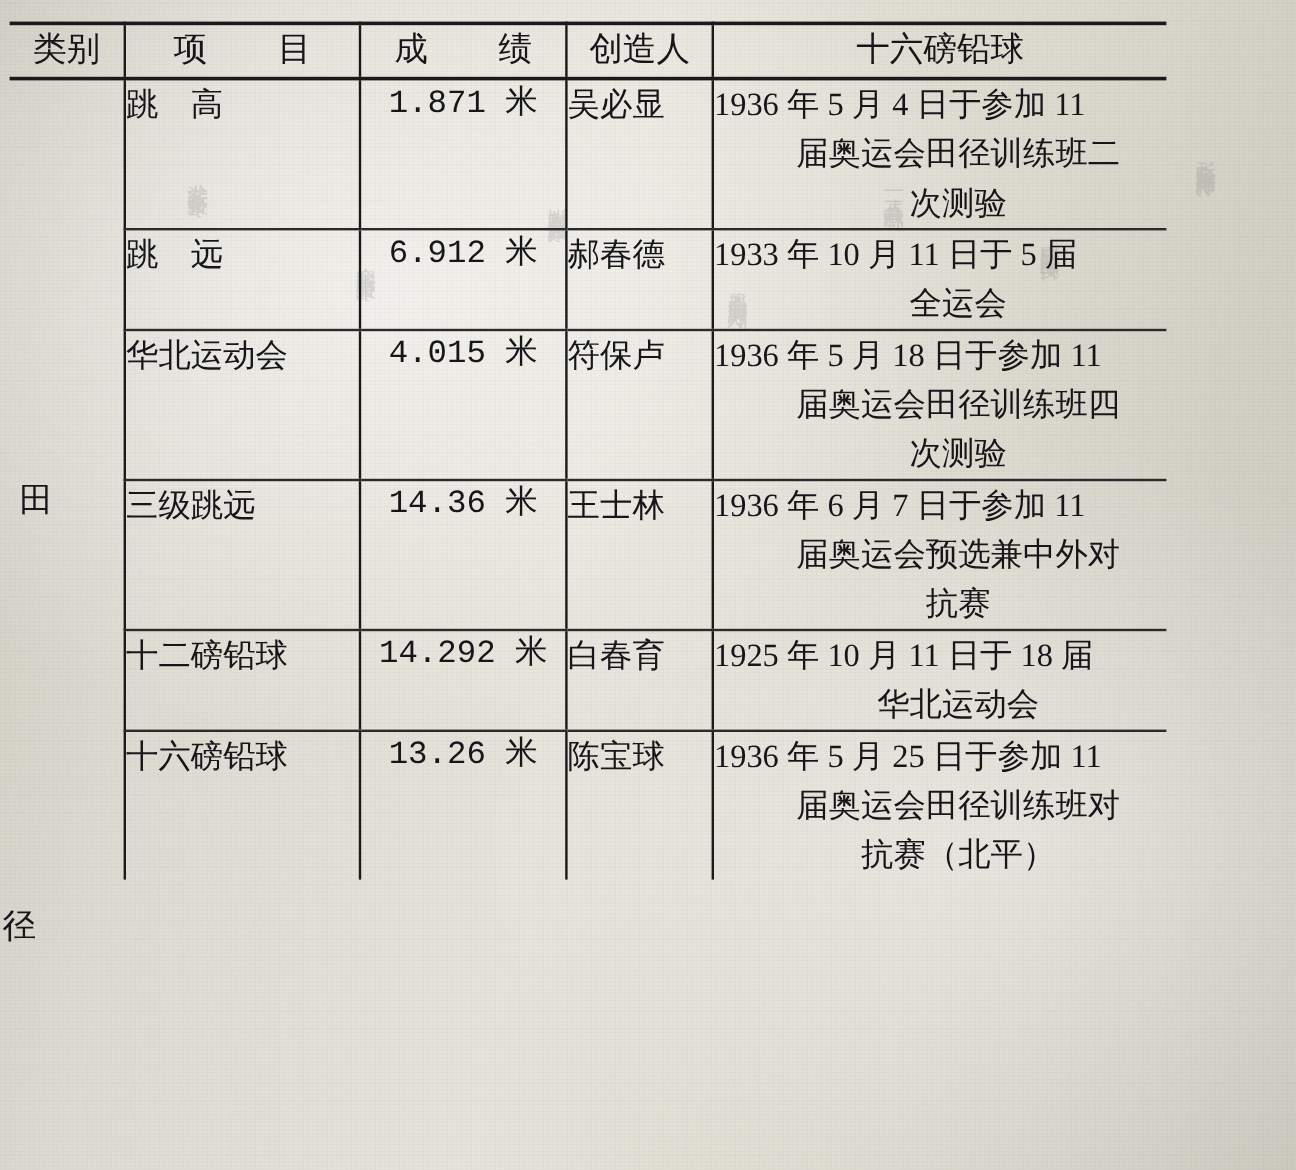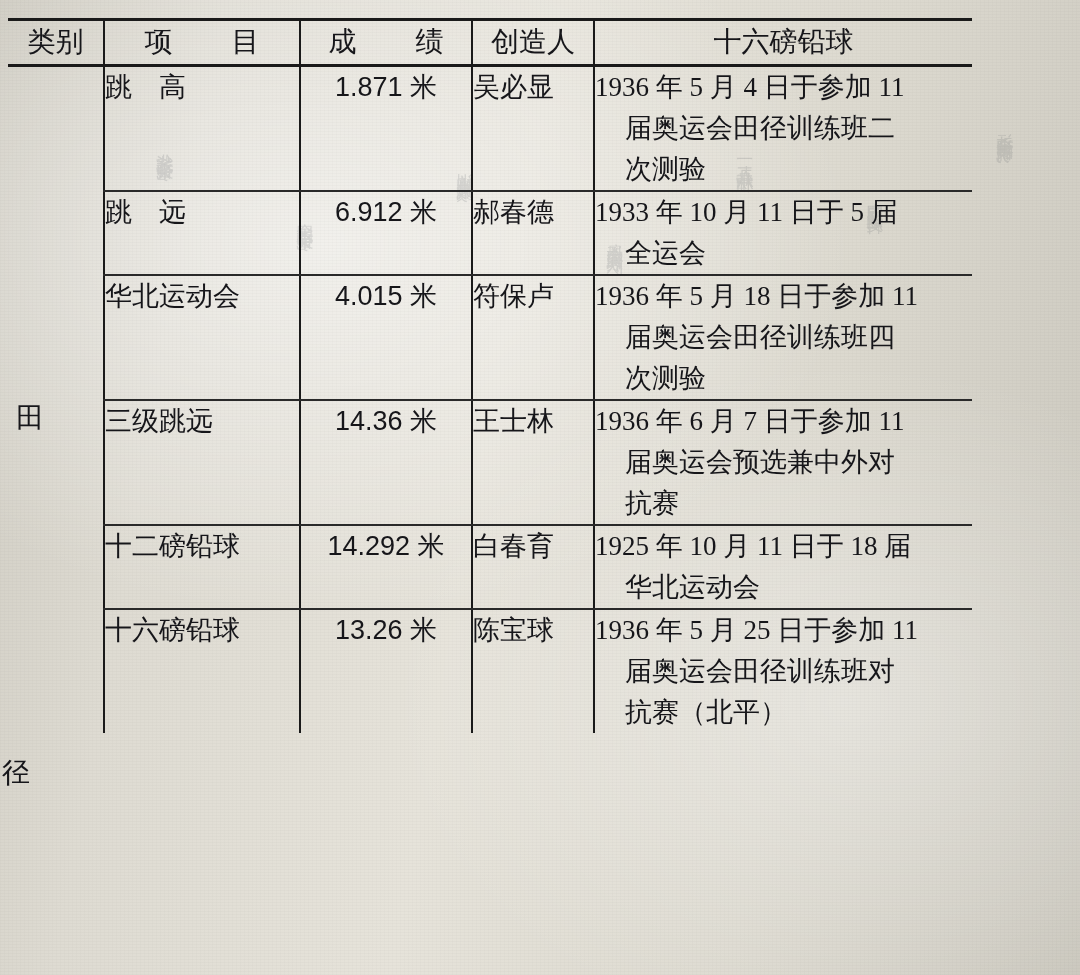--- a/index.html
+++ b/index.html
@@ -109,35 +109,36 @@
   .c-per   { width: 122px; }
   .c-time  { width: 378px; }
   td.item {
     text-align: left;
     padding: 8px 6px 6px 6px;
     white-space: nowrap;
   }
   td.res {
     text-align: center;
     padding: 8px 6px 6px 6px;
-    font-family: Liberation Sans, sans-serif;
+    font-family: Liberation Mono, monospace;
     white-space: nowrap;
   }
   td.per {
     text-align: left;
     padding: 8px 4px 6px 4px;
     white-space: nowrap;
   }
   td.time {
     text-align: left;
     padding: 8px 4px 6px 10px;
   }
   td.time .l2, td.time .l3 {
     display: block;
     padding-left: 30px;
+    text-align: center;
   }
   .catcell {
     position: relative;
   }
   .cat-tian {
     position: absolute;
     left: 8px;
     top: 330px;
     font-size: 28px;
   }

